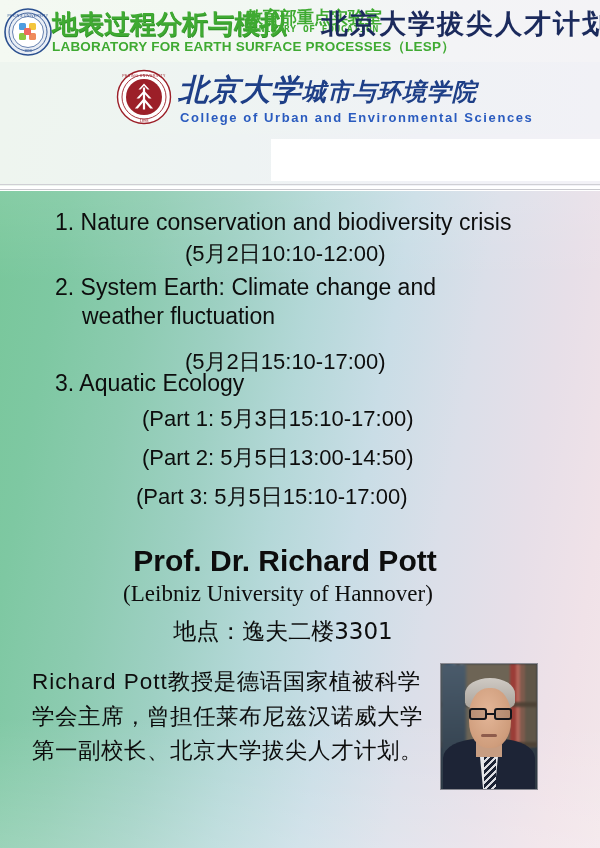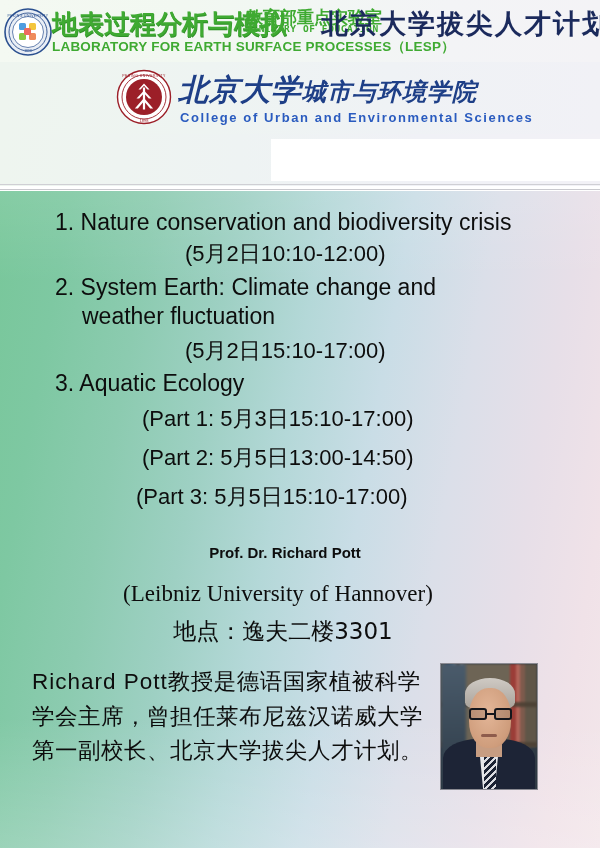--- a/index.html
+++ b/index.html
@@ -197,35 +197,35 @@
     font-family: "Liberation Sans", "DejaVu Sans", sans-serif;
     font-size: 22px;
     color: #0d0d0d;
     white-space: nowrap;
   }
 
   .i1-title { left: 55px;  top: 18px; }
   .i1-time  { left: 185px; top: 48px; }
   .i2-title { left: 55px;  top: 83px; }
   .i2-cont  { left: 82px;  top: 112px; }
-  .i2-time  { left: 185px; top: 145px; }
+  .i2-time  { left: 185px; top: 156px; }
   .i3-title { left: 55px;  top: 179px; }
   .i3-p1    { left: 142px; top: 213px; }
   .i3-p2    { left: 142px; top: 252px; }
   .i3-p3    { left: 136px; top: 291px; }
 
   .speaker-name {
     position: absolute;
     left: 0; top: 353px;
     width: 600px;
     text-align: center;
     padding-right: 30px;
     box-sizing: border-box;
     font-family: "Liberation Sans", "DejaVu Sans", sans-serif;
-    font-size: 15px;
+    font-size: 30px;
     font-weight: bold;
     color: #0d0d0d;
   }
   .speaker-affil {
     position: absolute;
     left: 0; top: 390px;
     width: 600px;
     text-align: center;
     padding-right: 44px;
     box-sizing: border-box;

